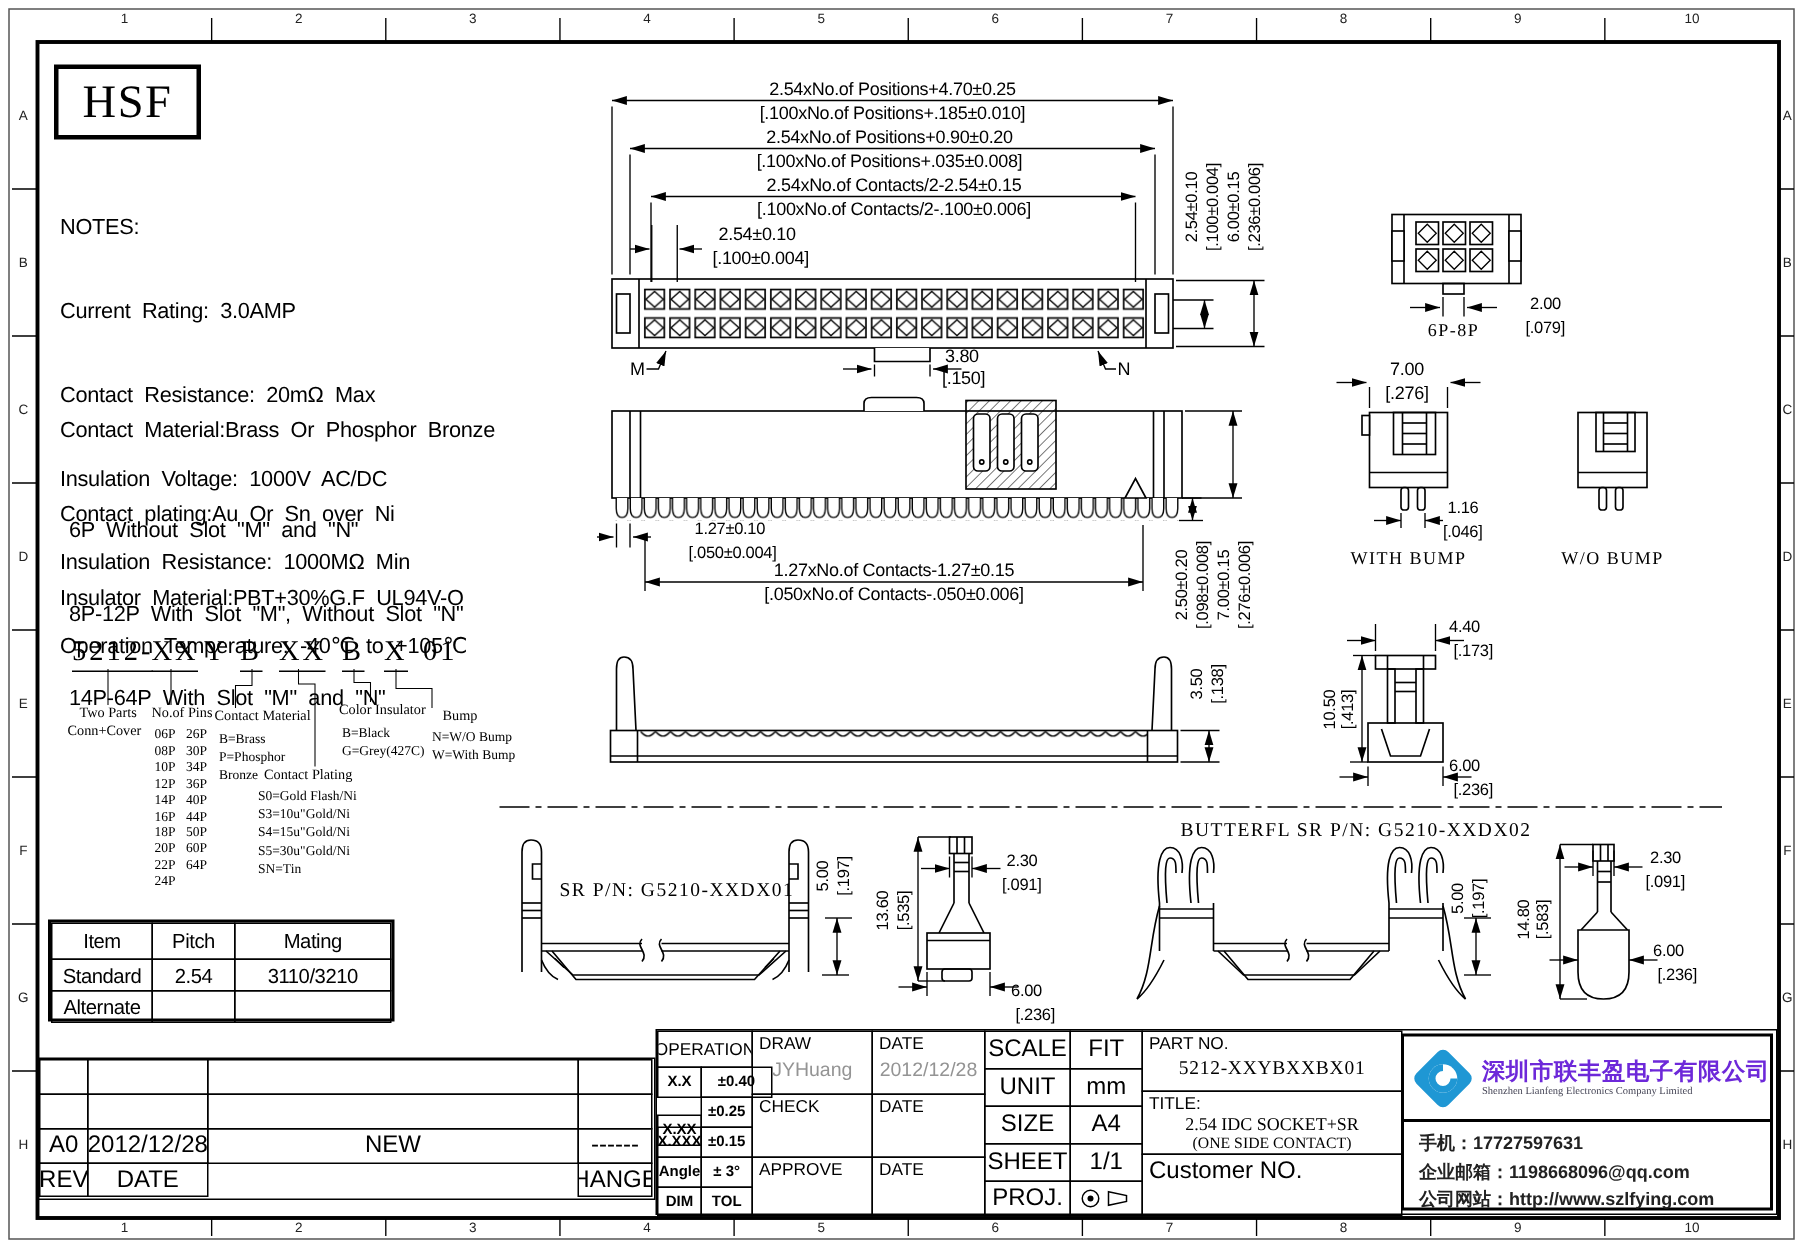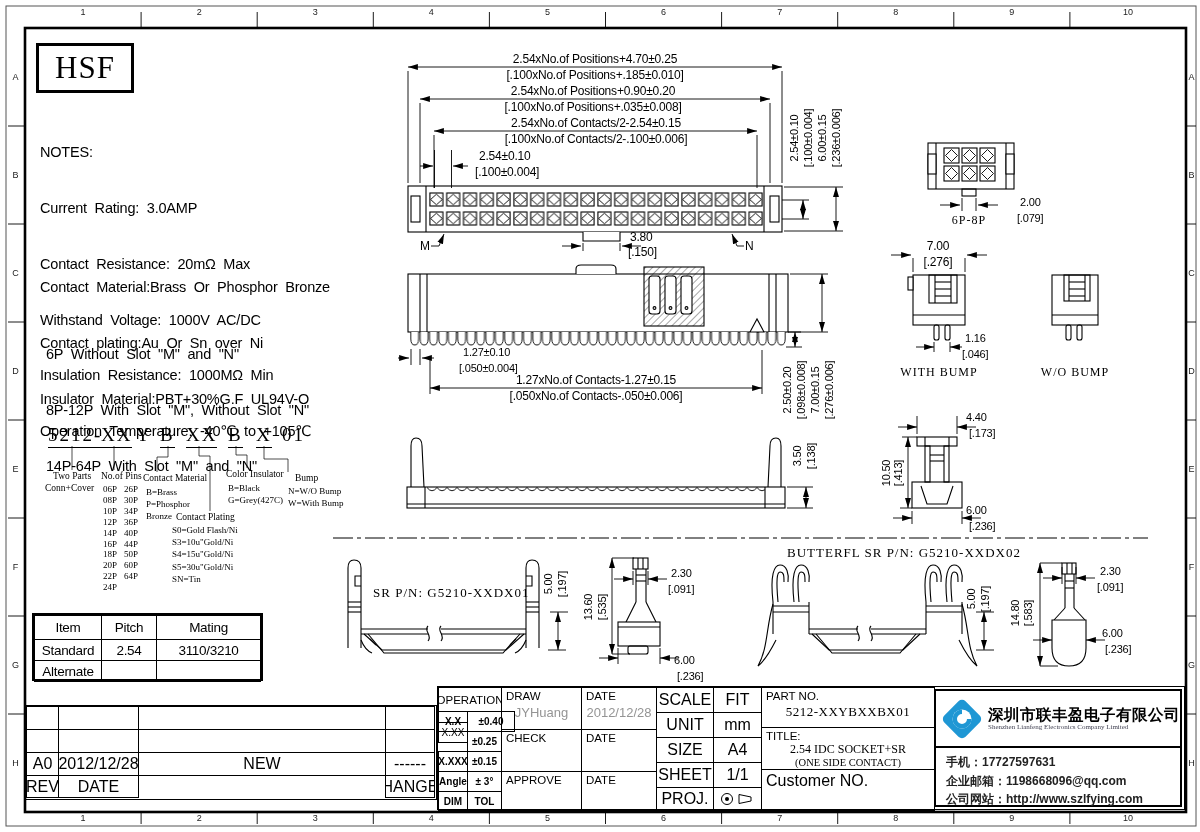--- a/index.html
+++ b/index.html
@@ -25,21 +25,21 @@
   .olist span{display:block}
   .tbl{position:absolute;box-sizing:border-box;border:2px solid #000}
   .cell{position:absolute;box-sizing:border-box;border:1px solid #000;display:flex;align-items:center;justify-content:center;overflow:hidden}
   .cell.tl{align-items:flex-start;justify-content:flex-start;padding:2px 4px}
   .f12{font-size:16px}.f11{font-size:11.5px}.f13{font-size:13.5px;letter-spacing:-0.3px}
   .gray{color:#949494}
   .serif{font-family:"Liberation Serif","DejaVu Serif",serif}
   .partno{font-size:13px;letter-spacing:0.5px}
   .comp-box{position:absolute;left:496px;top:2px;width:248px;height:118px;box-sizing:border-box;border:2px solid #000}
   .comp-top{height:57px;box-sizing:border-box;border-bottom:2px solid #000;display:flex;align-items:center;padding:2px 4px;gap:4px}
-  .comp-cn{font-size:15.5px;font-weight:bold;color:#000000;letter-spacing:0.5px;line-height:17px;white-space:nowrap}
+  .comp-cn{font-size:15.5px;font-weight:bold;color:#6d28d9;letter-spacing:0.5px;line-height:17px;white-space:nowrap}
   .comp-en{font-family:"Liberation Serif","DejaVu Serif",serif;font-size:7px;color:#445;white-space:nowrap}
   .comp-bot{padding:5px 10px;font-size:12px;font-weight:bold;color:#222;line-height:18.5px;white-space:nowrap}
 </style>
 </head>
 <body>
 
 <div id="page">
 
 <svg width="1200" height="832" viewBox="0 0 1200 832">
 <defs>
@@ -434,21 +434,21 @@
 </svg>
 
 <div class="hsf-box">
       <span>HSF</span>
     </div>
 
 <div class="notes" style="left:40px;top:106px">
   <div>NOTES:</div>
   <div>Current  Rating:  3.0AMP</div>
   <div>Contact  Resistance:  20mΩ  Max</div>
-  <div>Withstand  Voltage:  1000V  AC/DC</div>
+  <div>Insulation  Voltage:  1000V  AC/DC</div>
   <div>Insulation  Resistance:  1000MΩ  Min</div>
   <div>Operation  Temperature:  -40℃  to  +105℃</div>
 </div>
 <div class="notes" style="left:40px;top:241px">
   <div>Contact  Material:Brass  Or  Phosphor  Bronze</div>
   <div>Contact  plating:Au  Or  Sn  over  Ni</div>
   <div>Insulator  Material:PBT+30%G.F  UL94V-O</div>
 </div>
 <div class="notes" style="left:46px;top:308px">
   <div>6P  Without  Slot  "M"  and  "N"</div>
@@ -534,21 +534,21 @@
   <div class="cell f12" style="left:0;top:69px;width:33px;height:23px">REV</div>
   <div class="cell f12" style="left:32px;top:69px;width:81px;height:23px">DATE</div>
   <div class="cell f12" style="left:359px;top:69px;width:50px;height:23px">CHANGED</div>
 </div>
 
 <div class="tbl" style="left:437px;top:686px;width:748px;height:124px;border-width:1.5px">
 
   <div class="cell f11" style="left:0;top:0;width:64px;height:25px">OPERATION</div>
   <div class="cell" style="left:0;top:24px;width:30px;height:21px;font-size:10px;font-weight:bold">X.X</div>
   <div class="cell" style="left:29px;top:24px;width:48px;height:21px;font-size:10px;font-weight:bold">±0.40</div>
-  <div class="cell" style="left:0;top:35px;width:30px;height:21px;font-size:10px;font-weight:normal">X.XX</div>
+  <div class="cell" style="left:0;top:56px;width:30px;height:21px;font-size:10px;font-weight:bold">X.XX</div>
   <div class="cell" style="left:29px;top:44px;width:35px;height:21px;font-size:10px;font-weight:bold">±0.25</div>
   <div class="cell" style="left:0;top:64px;width:30px;height:21px;font-size:10px;font-weight:bold">X.XXX</div>
   <div class="cell" style="left:29px;top:64px;width:35px;height:21px;font-size:10px;font-weight:bold">±0.15</div>
   <div class="cell" style="left:0;top:84px;width:30px;height:21px;font-size:10px;font-weight:bold">Angle</div>
   <div class="cell" style="left:29px;top:84px;width:35px;height:21px;font-size:10px;font-weight:bold">± 3°</div>
   <div class="cell" style="left:0;top:104px;width:30px;height:20px;font-size:10px;font-weight:bold">DIM</div>
   <div class="cell" style="left:29px;top:104px;width:35px;height:20px;font-size:10px;font-weight:bold">TOL</div>
 
   <div class="cell tl f11" style="left:63px;top:0;width:81px;height:43px;flex-direction:column">
     <span>DRAW</span>

